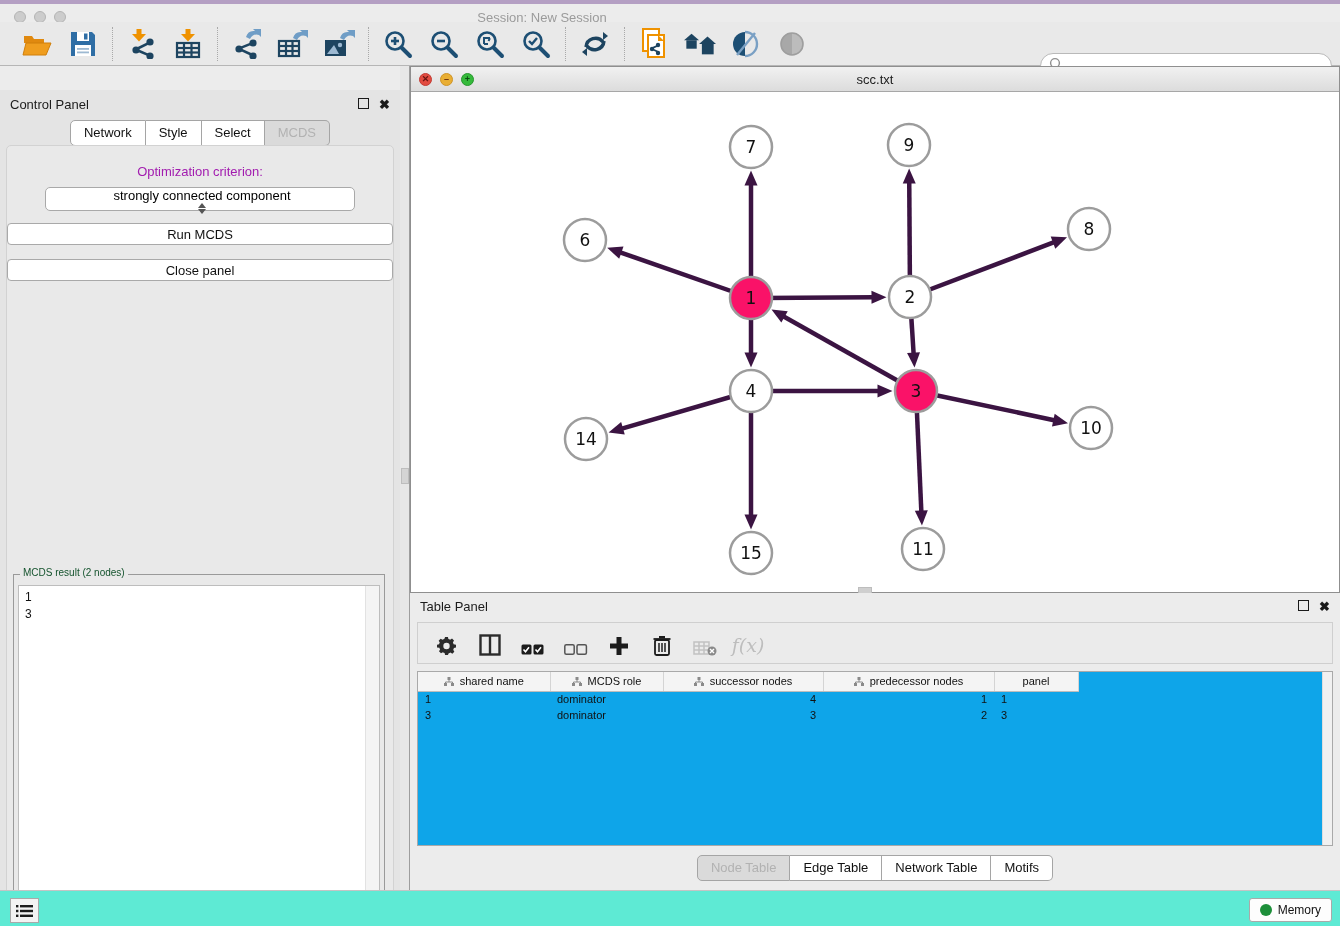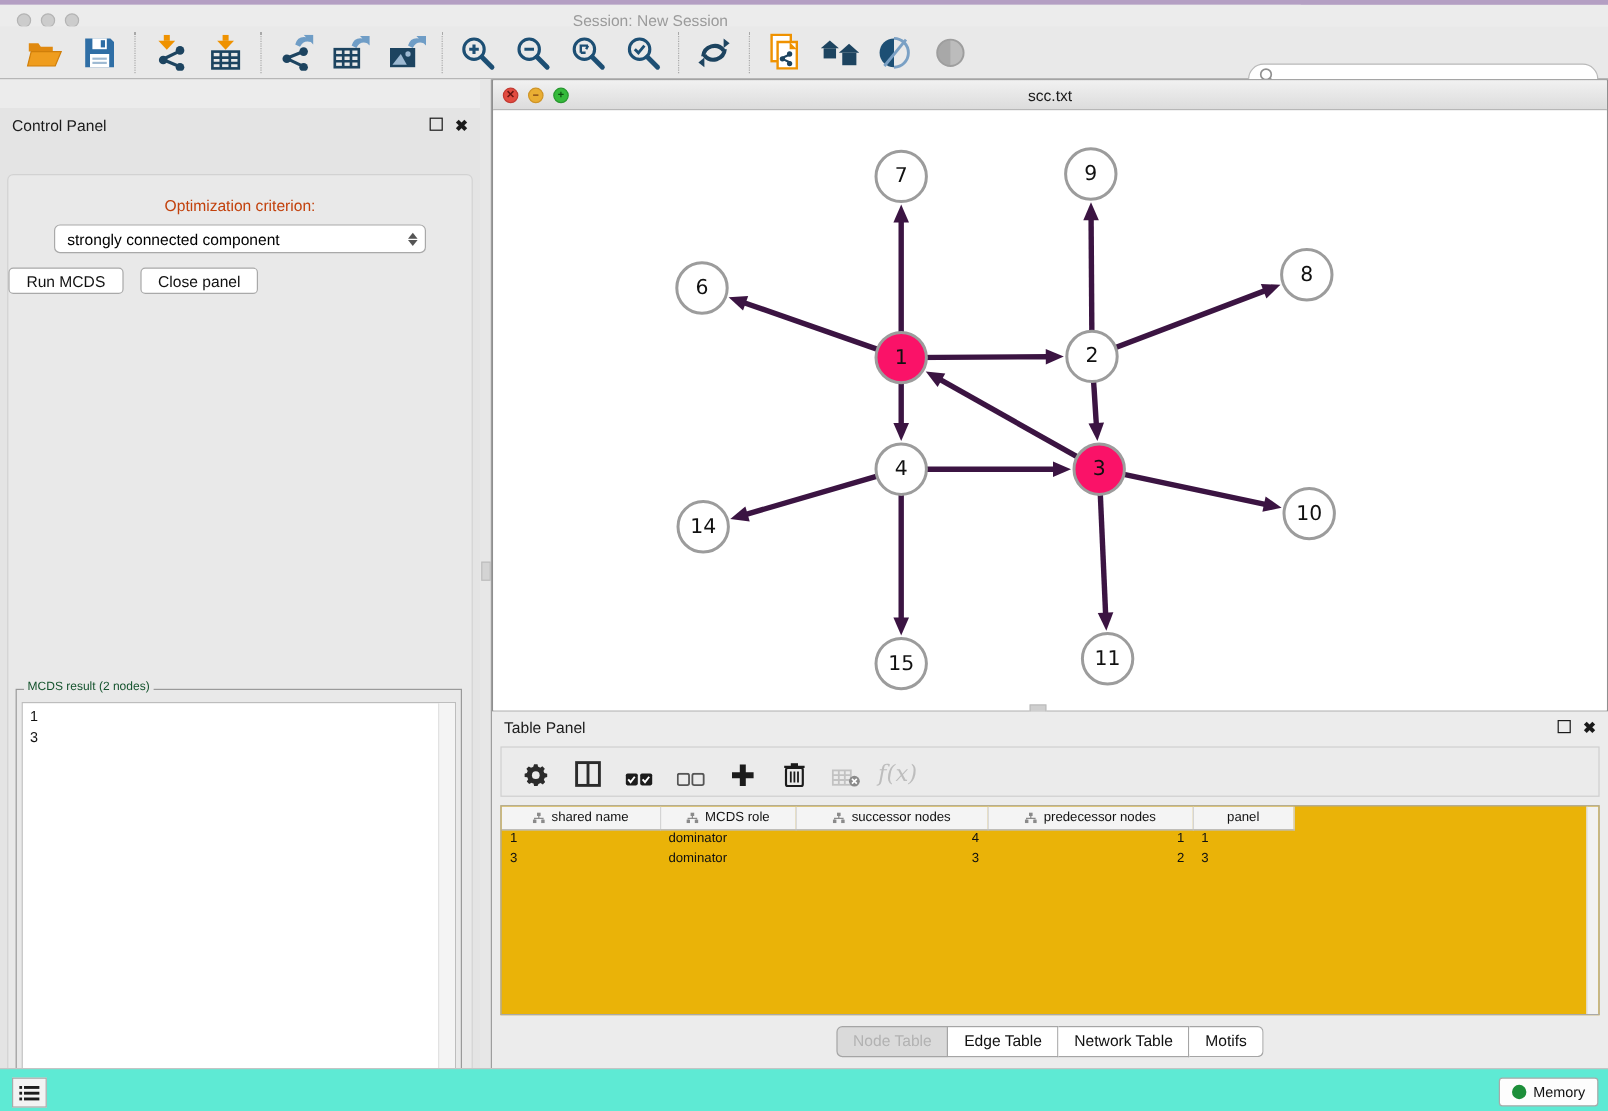--- a/index.html
+++ b/index.html
@@ -26,28 +26,28 @@
   .panel-header { height:28px; display:flex; align-items:center; padding:0 10px; }
   .panel-header .ph-title { font-size:13px; color:#1c1c1c; flex:1; }
   .wm-btn { font-size:13px; color:#1a1a1a; margin-left:10px; cursor:pointer; line-height:1; }
   .wm-float { width:11px; height:11px; border:1.6px solid #1a1a1a; display:inline-block; }
   .tabs-row { display:flex; justify-content:center; margin-top:2px; }
   .tab { background:#ffffff; border:1px solid #a5a5a5; border-left:none; padding:4px 13px 5px; font-size:13px; color:#111; cursor:pointer; }
   .tab:first-child { border-left:1px solid #a5a5a5; border-radius:5px 0 0 5px; }
   .tab:last-child { border-radius:0 5px 5px 0; }
   .tab.active { background:#dadada; color:#b2b2b2; }
   .cp-content { position:absolute; left:6px; right:6px; top:55px; bottom:10px; background:#e9e9e9; border:1px solid #d2d2d2; border-radius:5px; }
-  .opt-label { text-align:center; margin-top:18px; font-size:13px; color:#c2410c; }
-  .opt-select { margin:8px auto 0; width:310px; height:24px; background:#ffffff; border:1px solid #a9a9a9; border-radius:5px; display:flex; align-items:center; padding:0 6px 0 10px; font-size:13px; cursor:pointer; }
+  .opt-label { text-align:center; margin-top:18px; font-size:13px; color:#a21caf; }
+  .opt-select { margin:8px auto 0; width:310px; height:24px; background:#ffffff; border:1px solid #a9a9a9; border-radius:5px; display:flex; align-items:center; padding:0 6px 0 10px; font-size:13px; cursor:pointer;flex-direction:column; }
   .opt-select .sel-text { flex:1; }
   .stepper { display:flex; flex-direction:column; gap:1px; align-items:center; }
   .stepper i { width:0; height:0; border-left:4px solid transparent; border-right:4px solid transparent; display:block; }
   .stepper .up { border-bottom:5px solid #555; }
   .stepper .dn { border-top:5px solid #555; }
-  .btn-row { display:flex; justify-content:flex-start; gap:14px; margin-top:12px; }
+  .btn-row { display:flex; justify-content:flex-start; gap:14px; margin-top:12px;flex-direction:column; }
   .push-btn { background:#ffffff; border:1px solid #a9a9a9; border-radius:4px; font-size:13px; color:#111; padding:3px 14px; height:22px; cursor:pointer; font-family:"Liberation Sans",sans-serif; }
   .result-fieldset { position:absolute; left:6px; right:8px; top:428px; bottom:6px; border:1px solid #9a9a9a; background:#e9e9e9; }
   .result-legend { position:absolute; top:-8px; left:6px; background:#e9e9e9; font-size:10px; color:#14532d; padding:0 3px; }
   .result-area { position:absolute; left:4px; right:4px; top:10px; bottom:4px; background:#ffffff; border:1px solid #bdbdbd; font-size:12px; color:#111; padding:3px 0 0 6px; line-height:17px; }
   .result-scroll { position:absolute; right:0; top:0; bottom:0; width:14px; background:#f4f4f4; border-left:1px solid #e2e2e2; }
 
   
   .v-splitter { position:absolute; left:400px; top:66px; width:10px; height:824px; background:#e7e7e7; border-right:1px solid #9e9e9e; }
   .v-grip { position:absolute; left:1px; top:402px; width:8px; height:16px; background:#d4d4d4; border:1px solid #bdbdbd; }
   .h-grip { position:absolute; left:858px; top:587px; width:14px; height:7px; background:#cfcfcf; border:1px solid #bdbdbd; }
@@ -64,21 +64,21 @@
   .net-canvas { position:relative; width:928px; height:500px; background:#ffffff; overflow:hidden; }
 
   
   .table-panel { position:absolute; left:410px; top:593px; width:930px; height:297px; background:#ececec; }
   .tp-header { height:26px; display:flex; align-items:center; padding:0 10px; }
   .tp-header .ph-title { font-size:13px; color:#1c1c1c; flex:1; }
   .tp-toolbar { margin:3px 7px 0; height:42px; background:#ebebeb; border:1px solid #cfcfcf; display:flex; align-items:center; gap:17px; padding-left:16px; }
   .tp-tool { width:26px; height:26px; display:flex; align-items:flex-end; justify-content:center; cursor:pointer; }
   .tp-tool.disabled { cursor:default; }
   .fx-label { font-family:"DejaVu Serif", serif; font-style:italic; font-size:19px; color:#bdbdbd; }
-  .table-wrap { position:absolute; left:7px; right:7px; top:78px; bottom:44px; background:#eab308; border:1px solid #a9a9a9; overflow:hidden; }
+  .table-wrap { position:absolute; left:7px; right:7px; top:78px; bottom:44px; background:#0ea5e9; border:1px solid #a9a9a9; overflow:hidden; }
   table.node-table { border-collapse:collapse; font-size:11px; color:#111; table-layout:fixed; }
   table.node-table th { background:#f4f4f4; border-right:1px solid #d4d4d4; border-bottom:1px solid #bdbdbd; font-weight:normal; height:19px; padding:0 4px; cursor:pointer; }
   .th-inner { display:flex; align-items:center; justify-content:center; gap:6px; }
   .th-inner .th-label { font-size:11px; }
   table.node-table td { height:16px; padding:0 7px; border:none; }
   td.num-right { text-align:right; }
   .tbl-vscroll { position:absolute; right:0; top:0; bottom:0; width:10px; background:#f1f1f1; border-left:1px solid #dddddd; }
   .tp-tabs { position:absolute; left:0; right:0; bottom:9px; display:flex; justify-content:center; }
 
   
@@ -289,20 +289,26 @@
     </span>
     <input type="text" placeholder="" style="">
   </div>
 </div>
 
 <div class="control-panel">
   <div class="panel-header">
     <span class="ph-title">Control Panel</span>
     <span class="wm-btn"><span class="wm-float"></span></span>
     <span class="wm-btn" style="font-weight:bold;">✖</span>
+  </div>
+  <div class="tabs-row">
+    <span class="tab">Network</span>
+    <span class="tab">Style</span>
+    <span class="tab">Select</span>
+    <span class="tab active">MCDS</span>
   </div>
   <div class="cp-content">
     <div class="opt-label">Optimization criterion:</div>
     <div class="opt-select">
       <span class="sel-text">strongly connected component</span>
       <span class="stepper">
           <i class="up"></i>
           <i class="dn"></i>
         </span>
     </div>

